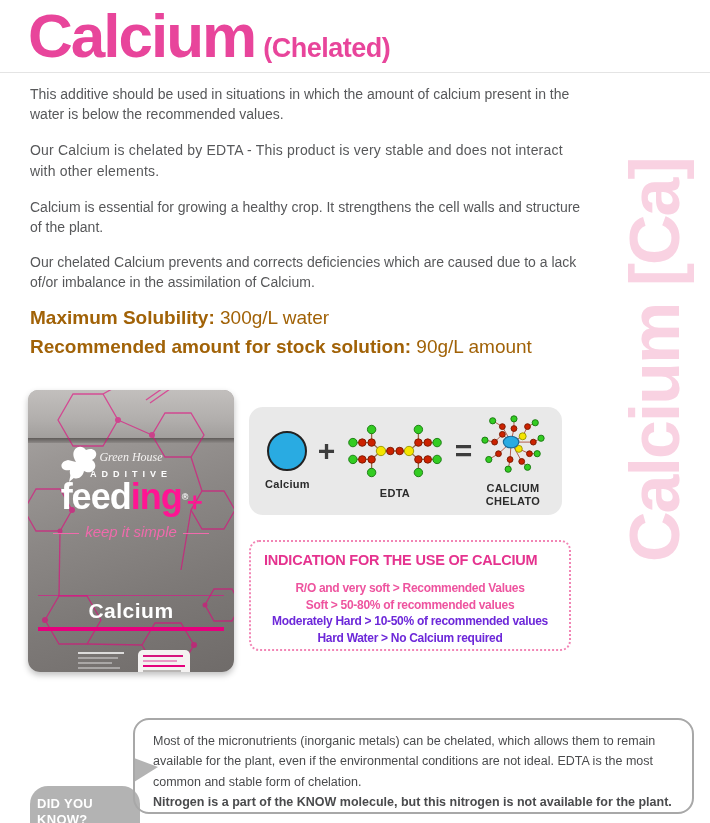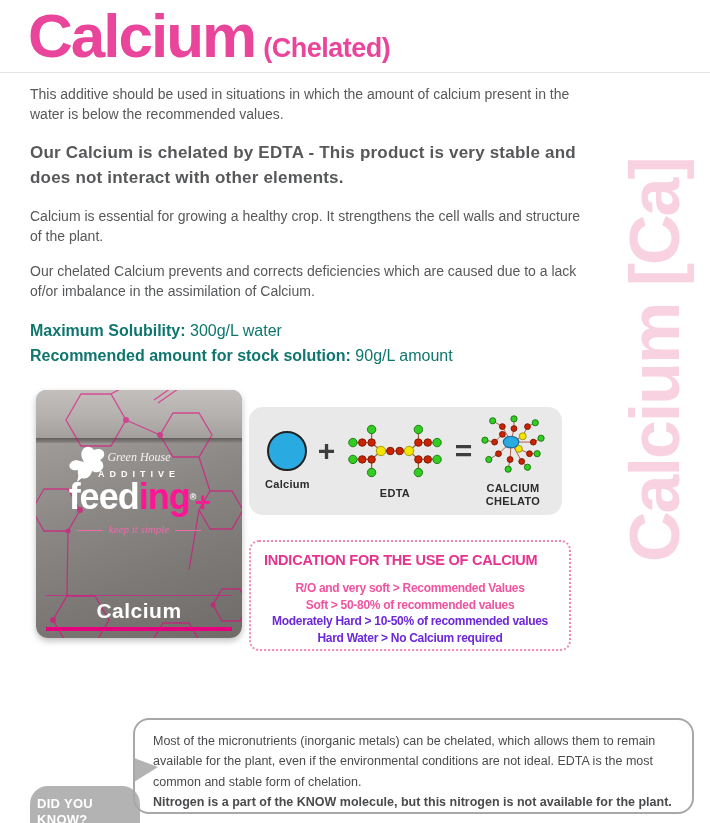--- a/index.html
+++ b/index.html
@@ -9,50 +9,50 @@
 
   
   .title-wrap { position:absolute; left:28px; top:0px; white-space:nowrap; }
   .title-main { font-size:62px; font-weight:bold; color:#e8459b; letter-spacing:-2px; line-height:72px; }
   .title-sub  { font-size:27px; font-weight:bold; color:#e8459b; margin-left:8px; letter-spacing:-0.5px; }
   .title-rule { position:absolute; left:0; top:72px; width:710px; height:1px; background:#e4e4e4; }
 
   
   .intro { position:absolute; left:30px; top:84px; width:552px; color:#57585a; }
   .intro p { font-size:14px; line-height:1.45; margin-bottom:15px; }
-  .intro p.bigger { font-size:17px; line-height:1.5; letter-spacing:0.2px;font-weight:bold; }
-
-  
-  .solubility { position:absolute; left:30px; top:303px; font-size:16px; color:#0f766e; line-height:1.55;margin-top:16px; }
+  .intro p.bigger { font-size:14px; line-height:1.5; letter-spacing:0.2px; }
+
+  
+  .solubility { position:absolute; left:30px; top:303px; font-size:19px; color:#a16207; line-height:1.55; }
   .solubility b { font-weight:bold; }
 
   
   .side-label { position:absolute; left:415px; top:272px; width:480px; height:100px;
     transform:rotate(-90deg); color:#f9d2e2; font-size:70px; font-weight:bold;
     letter-spacing:-2px; line-height:100px; text-align:left; white-space:nowrap; }
 
   
-  .bag { position:absolute; left:28px; top:390px; width:206px; height:248px;
+  .bag { position:absolute; left:28px; top:390px; width:206px; height:282px;
     border-radius:10px 10px 12px 12px; overflow:hidden;
     background:linear-gradient(160deg,#aeaba9 0%,#9b9795 22%,#8b8785 45%,#7d7977 70%,#6f6b69 100%);
-    box-shadow:0 3px 6px rgba(0,0,0,.25);margin-left:8px; }
+    box-shadow:0 3px 6px rgba(0,0,0,.25); }
   .bag-top { position:absolute; left:0; top:0; width:100%; height:50px;
     background:linear-gradient(180deg,#c2bfbd 0%,#b1aeac 60%,#a09d9b 100%); }
   .bag-zip { position:absolute; left:0; top:48px; width:100%; height:5px;
     background:linear-gradient(180deg,#5f5b59,#8d8987); }
   .bag-pattern { position:absolute; left:0; top:0; width:206px; height:282px; opacity:.6; }
   .bag-logo { position:absolute; left:0; top:60px; width:100%; text-align:center; color:#fff; }
   .brand-script { font-family:"Liberation Serif", serif; font-style:italic; font-size:12px; color:#f4f2f1; }
   .bird { position:absolute; left:28px; top:-6px; }
   .additive { font-size:9px; font-weight:bold; letter-spacing:5px; margin-top:4px; color:#fdfdfd; }
   .feeding { font-size:36px; font-weight:bold; letter-spacing:-1px; line-height:36px; }
   .feeding .ing { color:#ff1493;text-align:center; }
   .feeding .reg { font-size:9px; vertical-align:top; color:#fff; }
   .feeding .sprout { color:#ff1493; font-size:18px; }
-  .tagline { font-family:Liberation Serif, serif; font-style:italic; font-size:11px; color:#f06aac; margin-top:2px; }
+  .tagline { font-family:Liberation Sans, sans-serif; font-style:italic; font-size:15px; color:#f06aac; margin-top:2px; }
   .tagline::before,.tagline::after { content:""; display:inline-block; width:26px; height:1px; background:#f06aac; vertical-align:middle; margin:0 6px; }
   .band { position:absolute; left:10px; top:205px; width:186px; text-align:center; }
   .band-top { height:1px; background:rgba(236,0,140,.55); margin-bottom:3px; }
   .band-name { font-size:21px; font-weight:bold; color:#fff; letter-spacing:.5px; }
   .band-bar { height:4px; background:#e5007d; margin-top:4px; }
   .lbl-left { position:absolute; left:50px; top:262px; width:48px; }
   .lbl-left .ln { height:2px; margin-bottom:3px; background:rgba(255,255,255,.75); }
   .lbl-right { position:absolute; left:110px; top:260px; width:52px; height:68px; background:#f4f2f1; border-radius:5px; padding:5px 5px; }
   .lbl-right .ln { height:2px; margin-bottom:3px; }
 

